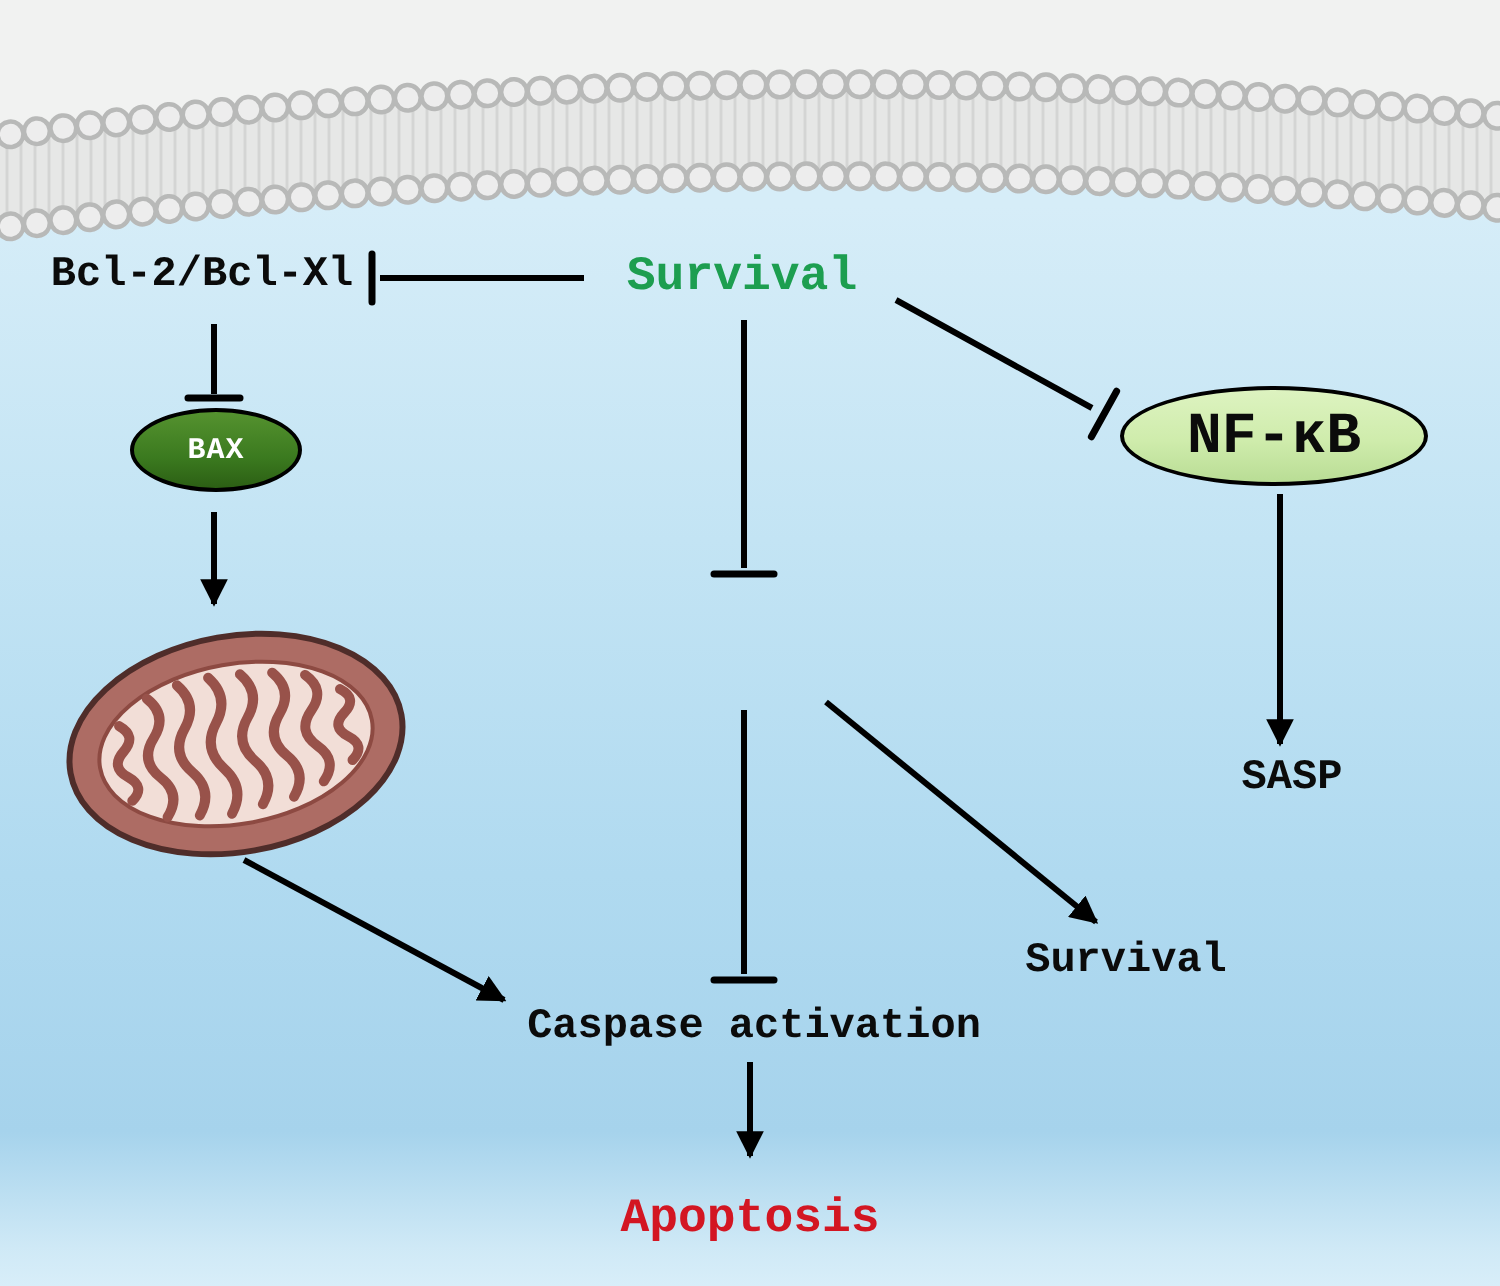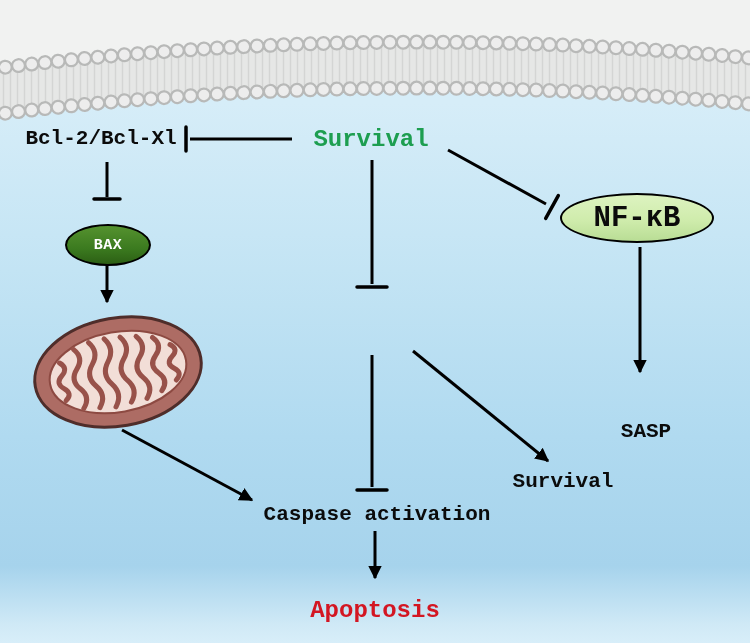--- a/index.html
+++ b/index.html
@@ -38,21 +38,21 @@
   .node-light{
     background:linear-gradient(180deg,#ddf3c0 0%,var(--node-light-green,#cfecac) 55%,#b9dd95 100%);
     color:#0b0b0b;font-size:29px;
   }
   .node-dark{
     background:linear-gradient(180deg,#55922f 0%,var(--node-dark-green,#3b7a1f) 60%,#2c5f14 100%);
     color:#ffffff;font-size:15px;letter-spacing:0.5px;
   }
   .node-nfkb{left:560px;top:193px;width:154px;height:50px;}
   .node-akt{left:287px;top:297px;width:170px;height:55px;}
-  .node-bax{left:65px;top:224px;width:86px;height:42px;}
+  .node-bax{left:65px;top:204px;width:86px;height:42px;}
   .connector{stroke:#000;stroke-width:3;fill:none;}
   .inhibitor-bar{stroke:#000;stroke-width:3.5;stroke-linecap:round;}
 </style>
 </head>
 <body>
 
 <div class="canvas">
 
   <svg class="art" width="750" height="643" viewBox="0 0 750 643">
     <defs>
@@ -135,21 +135,21 @@
 
     <g>
       <line class="connector" x1="375" y1="531" x2="375" y2="578" marker-end="url(#arrowhead)"></line>
     </g>
   </svg>
 
   <div class="label label-bcl2" style="left:101px;top:138px;">Bcl-2/Bcl-Xl</div>
 
   <div class="label label-quercetin" style="left:371px;top:139px;">Survival</div>
 
-  <div class="label label-sasp" style="left:646px;top:432px;">
+  <div class="label label-sasp" style="left:646px;top:390px;">
     <span>SASP</span><br>
   </div>
 
   <div class="label label-caspase" style="left:377px;top:514px;">Caspase activation</div>
 
   <div class="label label-survival" style="left:563px;top:481px;">Survival</div>
 
   <div class="label label-apoptosis" style="left:375px;top:610px;">Apoptosis</div>
 
   <div class="node node-light node-nfkb">

